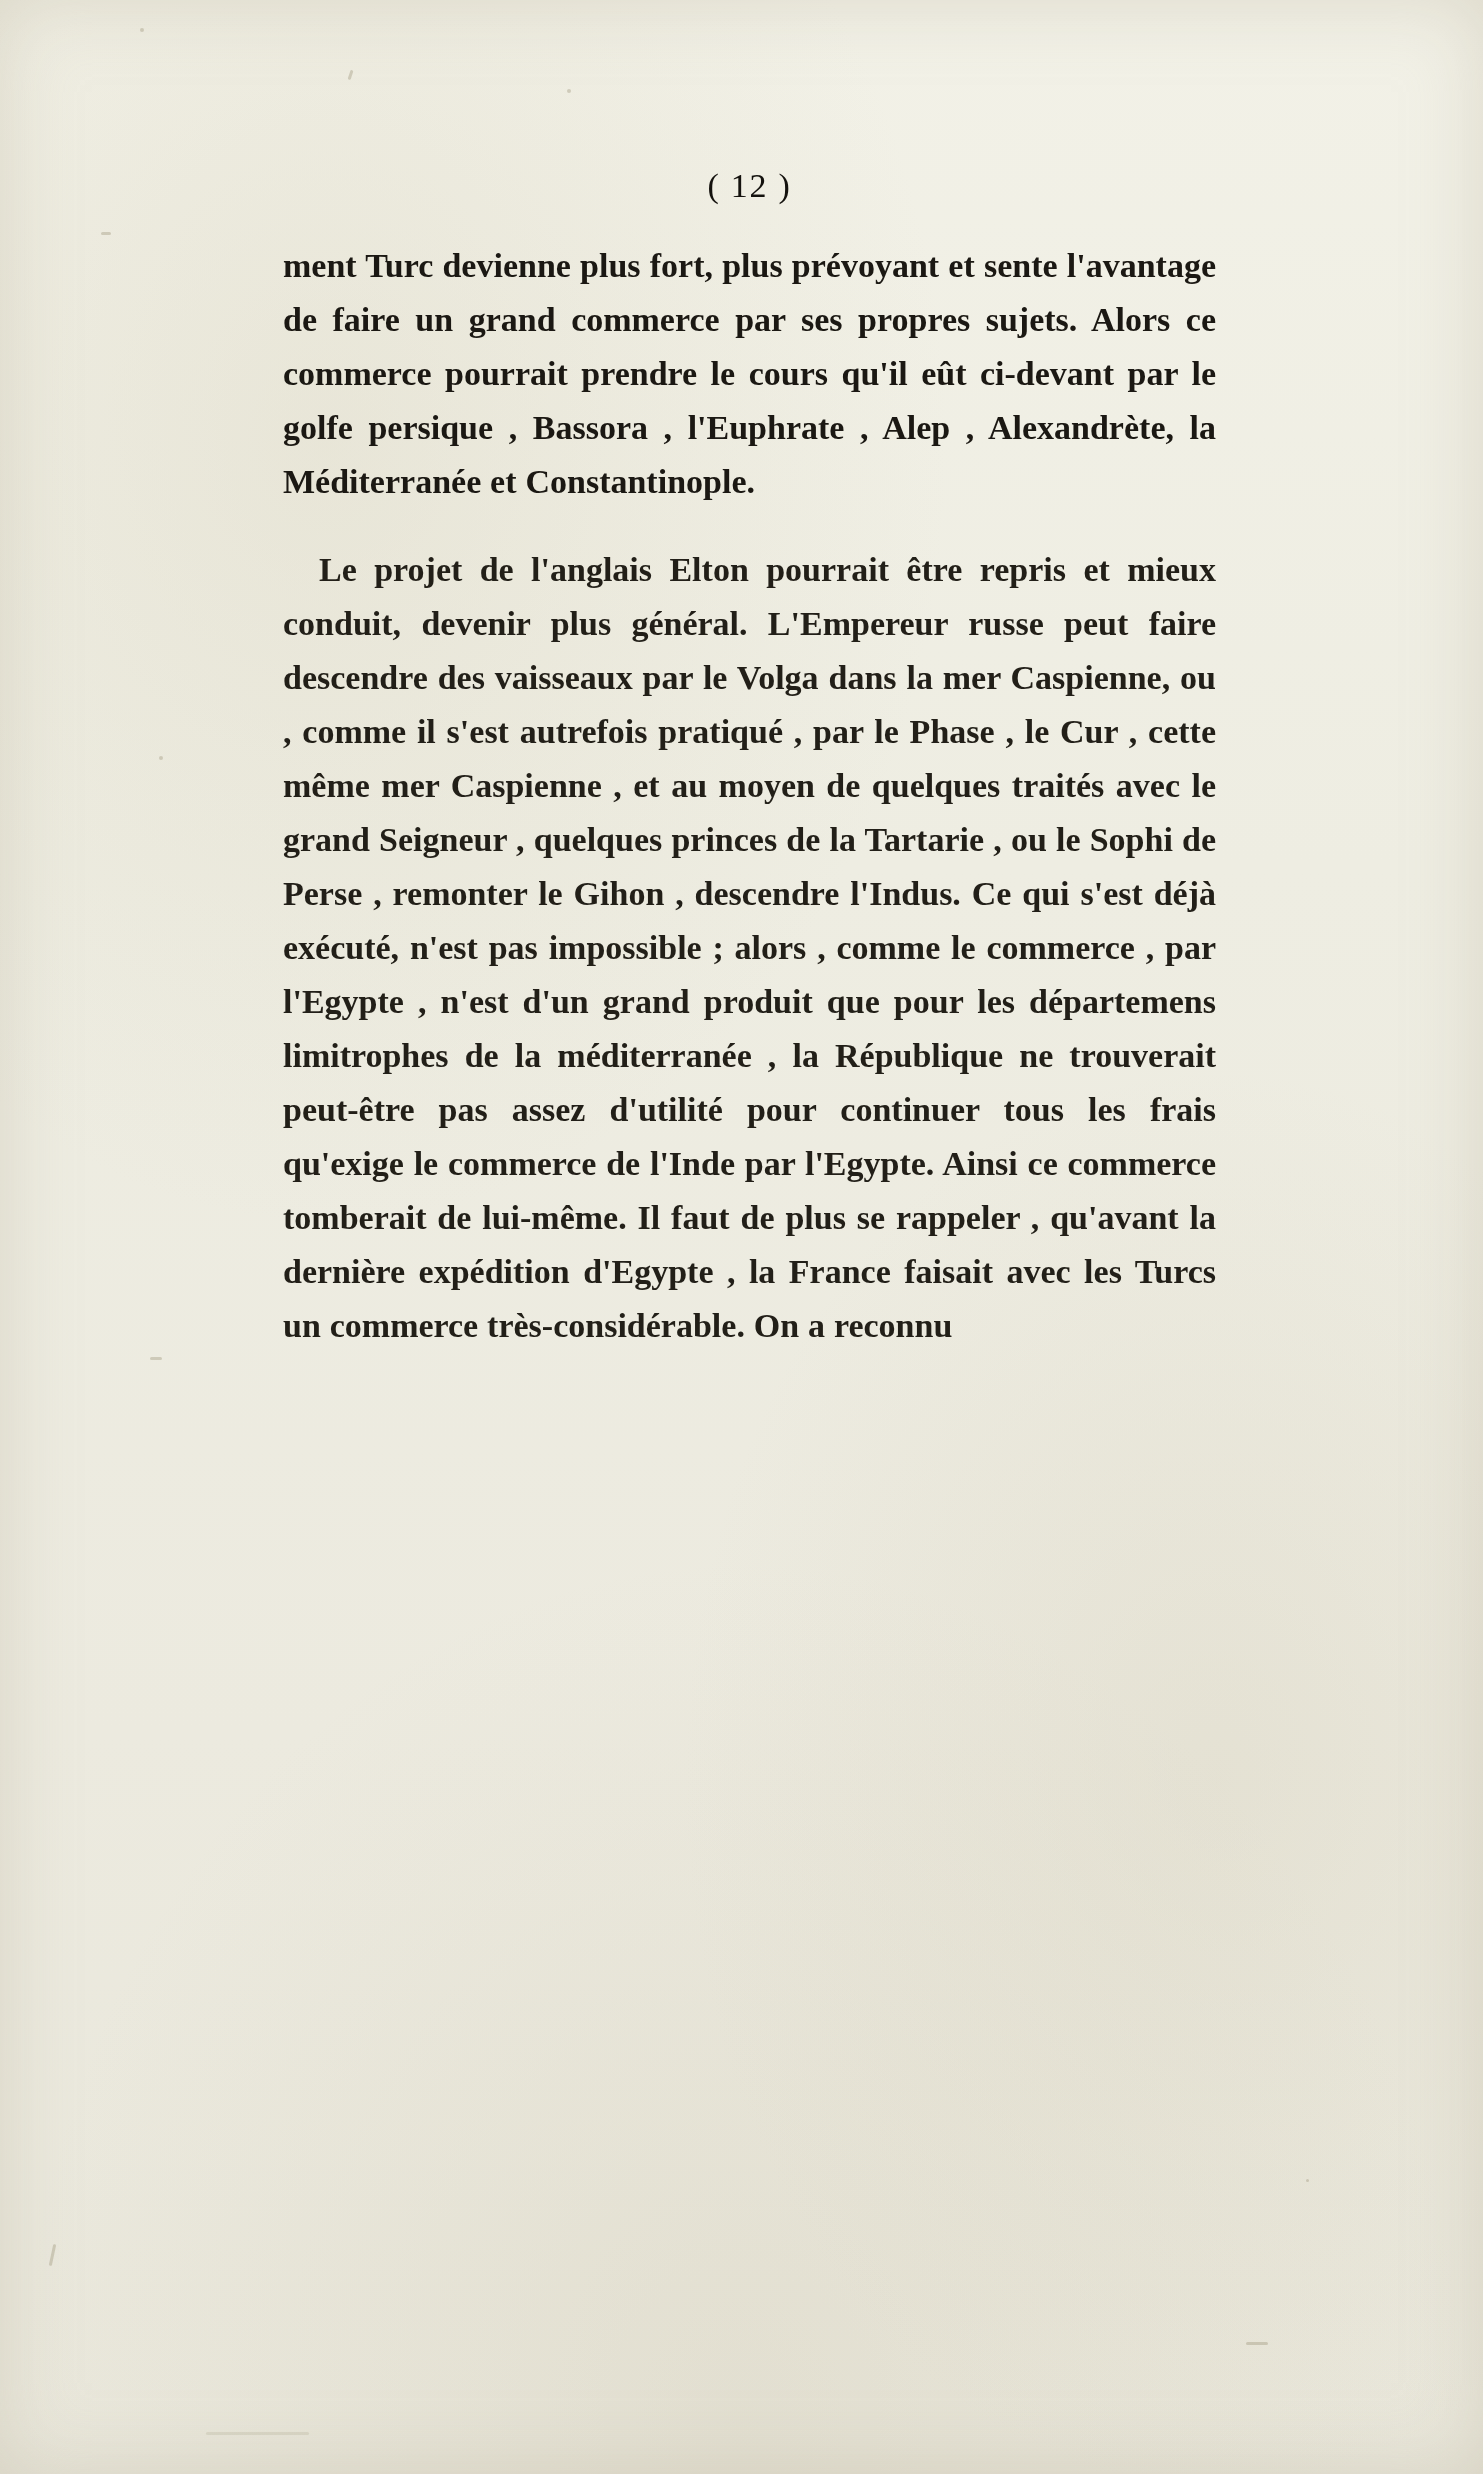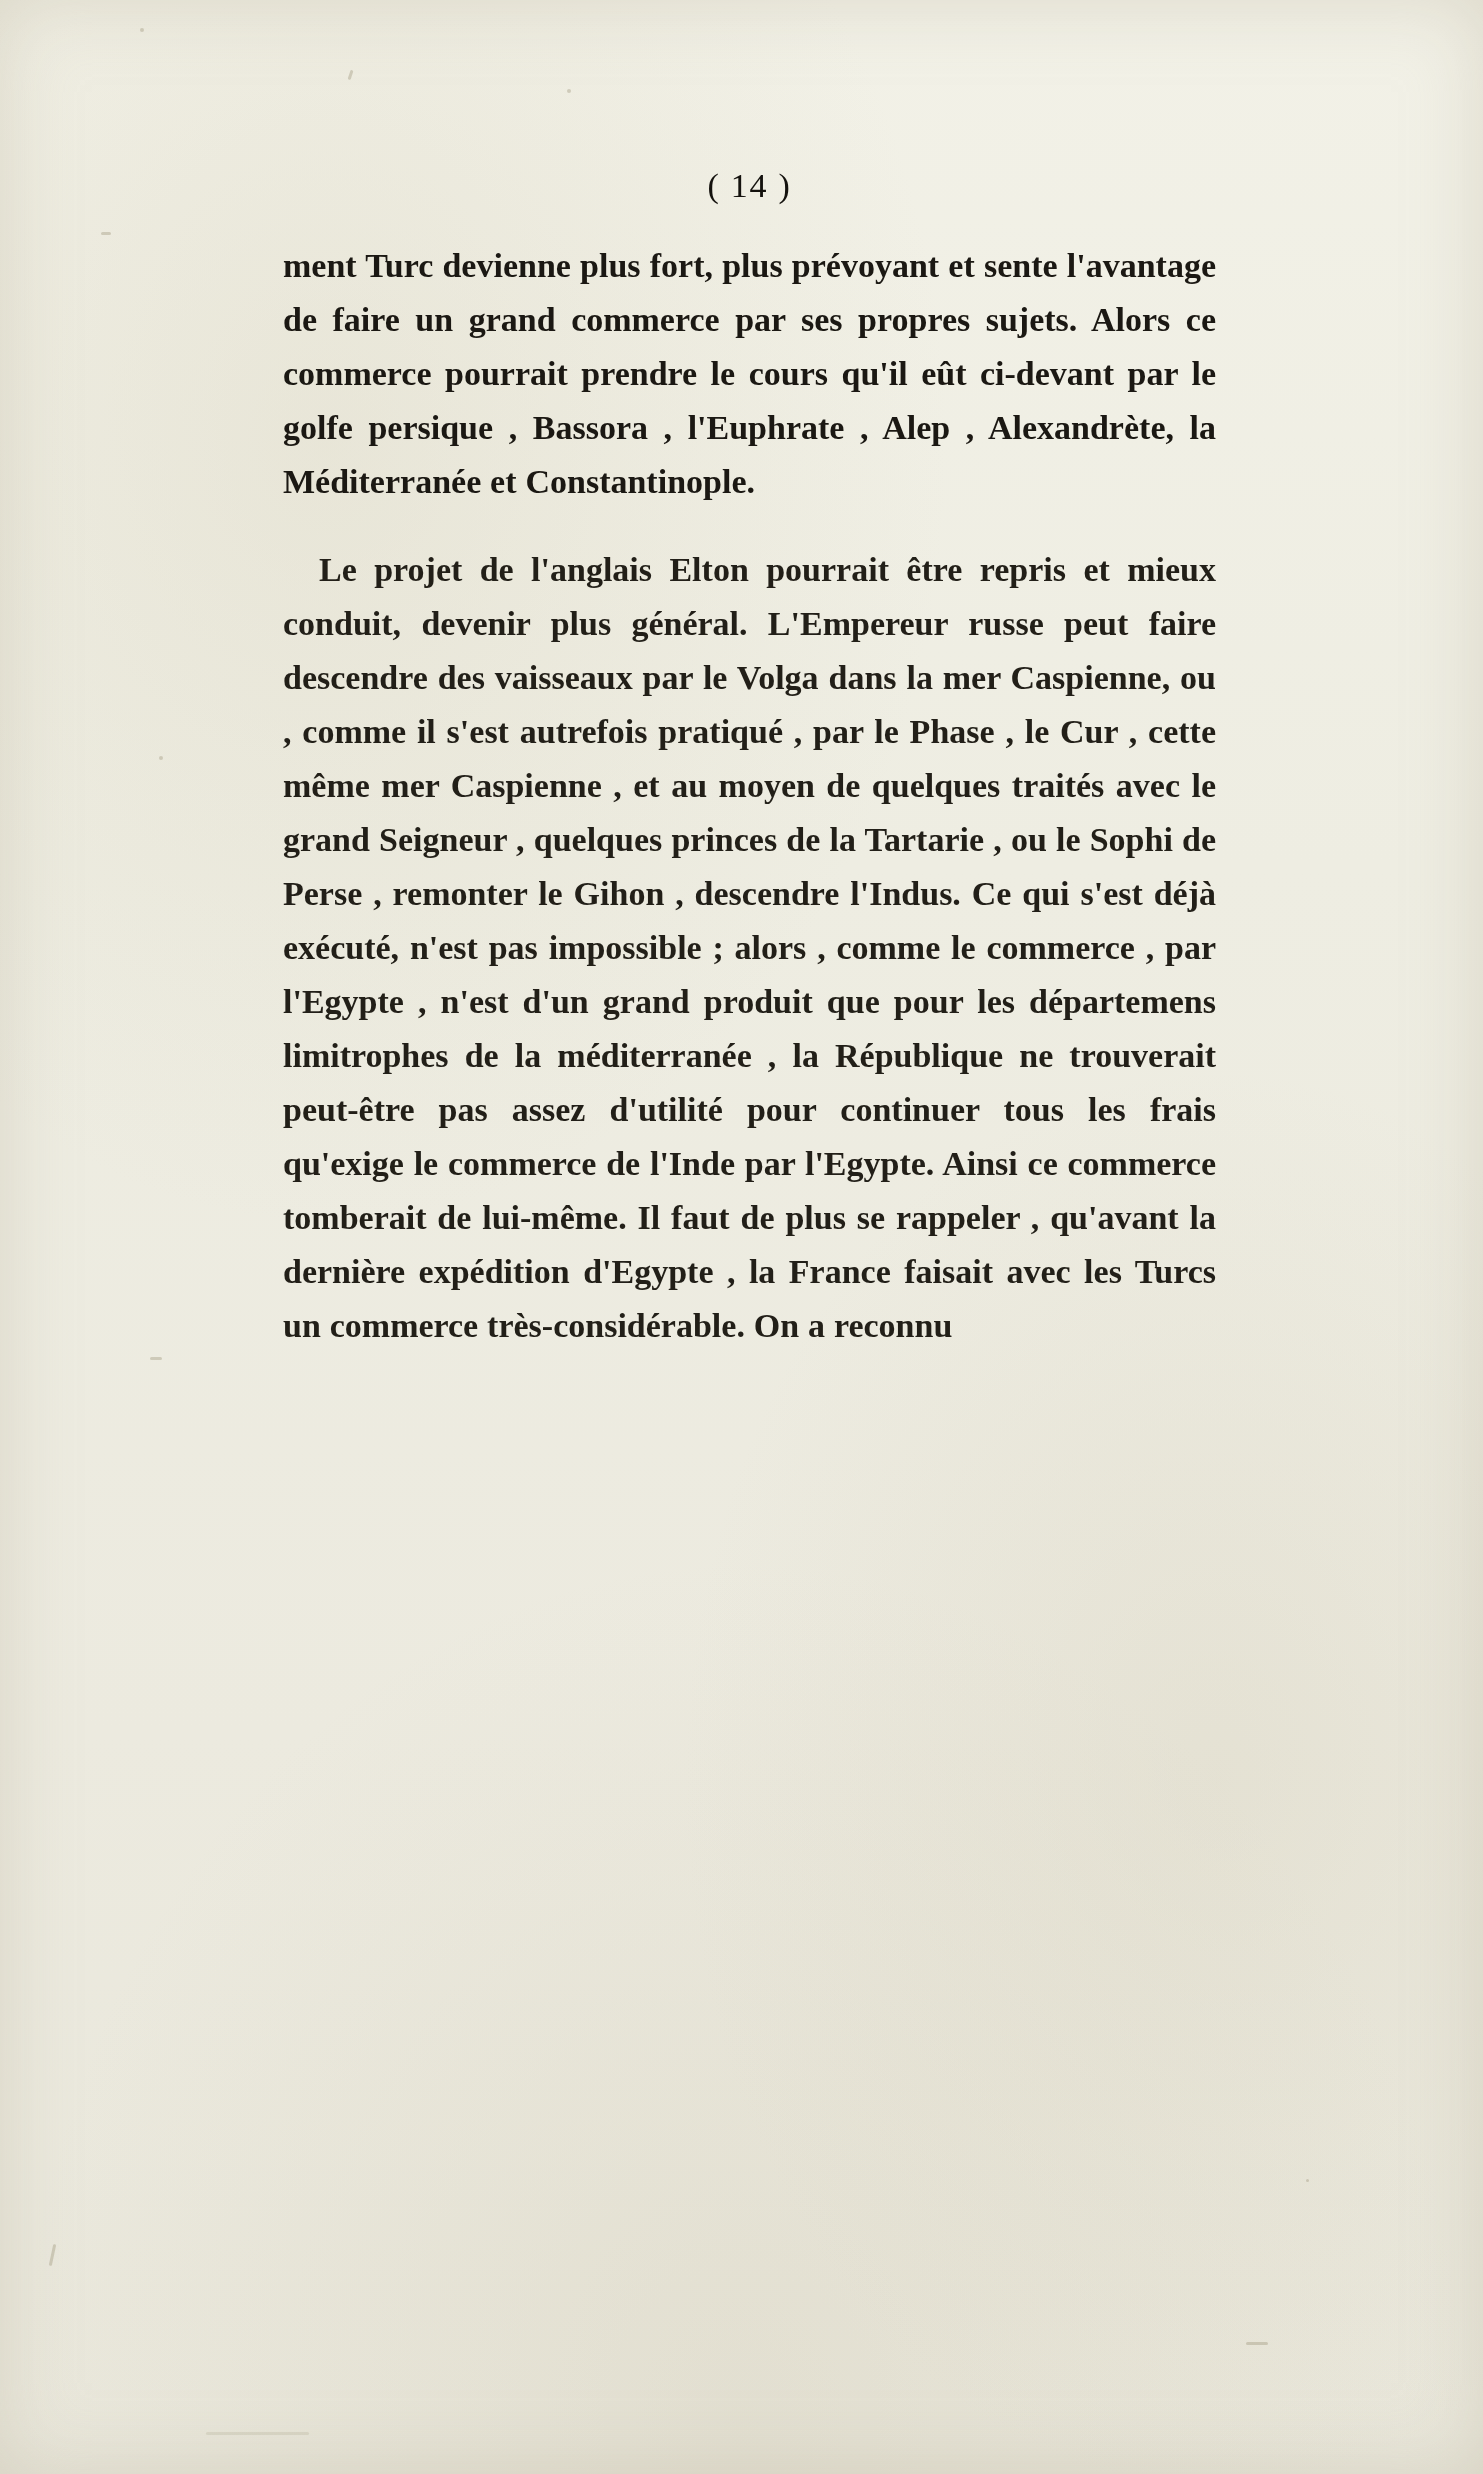--- a/index.html
+++ b/index.html
@@ -95,21 +95,21 @@
   <div class="speck" style="left:159px; top:756px; width:4.3px; height:4.3px;"></div>
   <div class="speck" style="left:150px; top:1357px; width:12px; height:3.4px; border-radius:1.7px;"></div>
   <div class="speck" style="left:1306px; top:2179px; width:3.4px; height:3.4px;"></div>
   <div class="speck" style="left:51px; top:2244px; width:2.6px; height:22px; border-radius:1.7px; transform:rotate(12deg);"></div>
   <div class="speck" style="left:1246px; top:2342px; width:22px; height:3.4px; border-radius:1.7px;"></div>
   <div class="speck" style="left:206px; top:2432px; width:103px; height:2.6px; border-radius:1.7px; opacity:0.5;"></div>
 
   <div class="content">
 
     <div class="page-number">
-      <span class="pn-inner">( 14 )</span>
+      <span class="pn-inner">( 12 )</span>
     </div>
 
     <p class="para ink-fade-1">ment Turc devienne plus fort, plus prévoyant et sente l'avantage de faire un grand commerce par ses propres sujets. Alors ce commerce pourrait prendre le cours qu'il eût ci-devant par le golfe persique , Bassora , l'Euphrate , Alep , Alexandrète, la Méditerranée et Constantinople.</p>
 
     <p class="para indent ink-fade-2">Le projet de l'anglais Elton pourrait être repris et mieux conduit, devenir plus général. L'Empereur russe peut faire descendre des vaisseaux par le Volga dans la mer Caspienne, ou , comme il s'est autrefois pratiqué , par le Phase , le Cur , cette même mer Caspienne , et au moyen de quelques traités avec le grand Seigneur , quelques princes de la Tartarie , ou le Sophi de Perse , remonter le Gihon , descendre l'Indus. Ce qui s'est déjà exécuté, n'est pas impossible ; alors , comme le commerce , par l'Egypte , n'est d'un grand produit que pour les départemens limitrophes de la méditerranée , la République ne trouverait peut-être pas assez d'utilité pour continuer tous les frais qu'exige le commerce de l'Inde par l'Egypte. Ainsi ce commerce tomberait de lui-même. Il faut de plus se rappeler , qu'avant la dernière expédition d'Egypte , la France faisait avec les Turcs un commerce très-considérable. On a reconnu</p>
 
   </div>
 
 </div>
 

